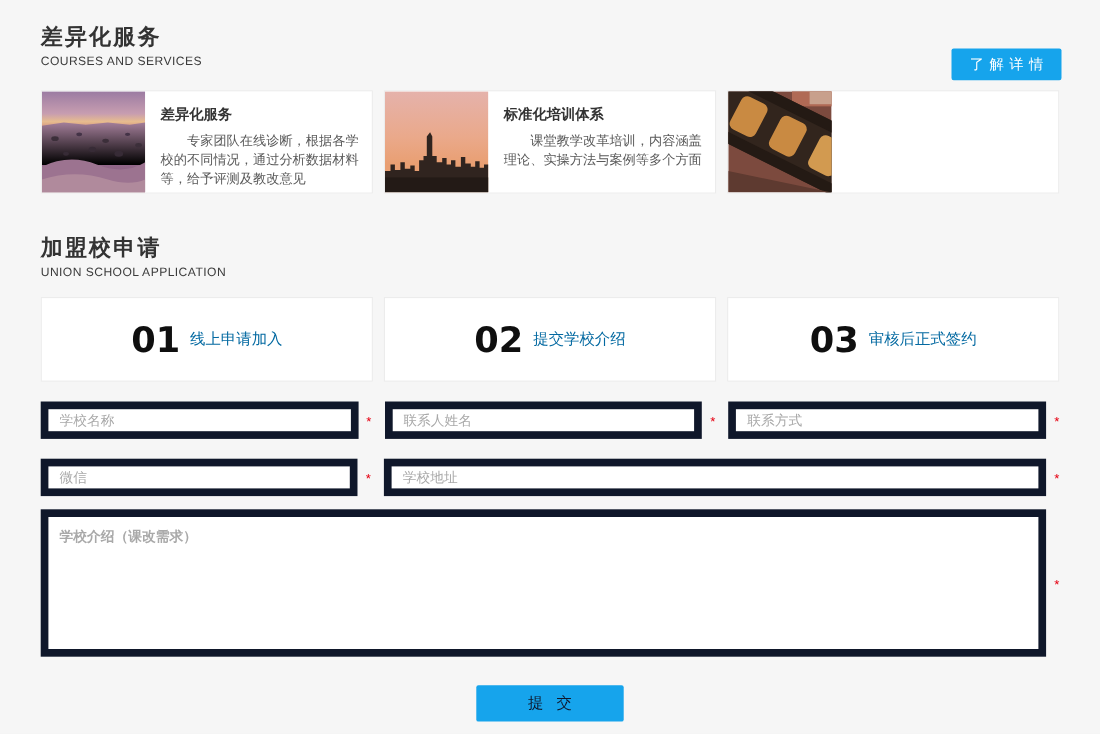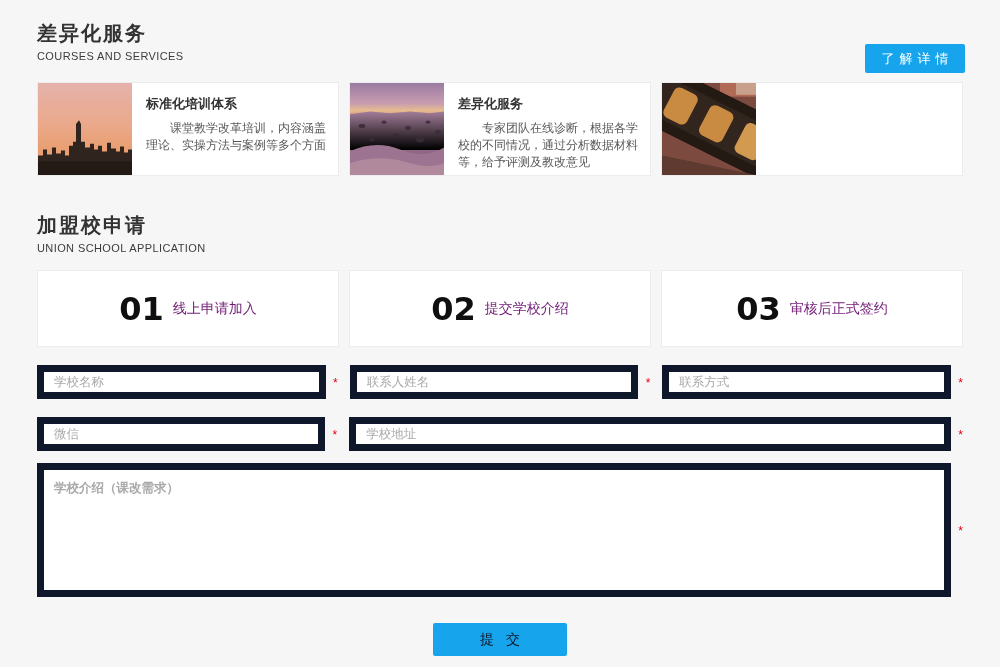--- a/index.html
+++ b/index.html
@@ -43,21 +43,21 @@
 
   
   .app-section { margin-top: 36px; }
   .steps { display: flex; gap: 10px; margin-top: 16px; }
   .step {
     flex: 1; height: 77px; background: #fff;
     border: 1px solid #ececec;
     display: flex; align-items: center; justify-content: center;
   }
   .step-num { font-size: 32px; font-weight: bold; color: #0f0f0f; font-family: "DejaVu Sans", sans-serif; }
-  .step-label { font-size: 14px; color: #701a75; margin-left: 9px; }
+  .step-label { font-size: 14px; color: #0369a1; margin-left: 9px; }
 
   
   .form { margin-top: 11px; }
   .form-row { display: grid; column-gap: 12px; margin-top: 18px; }
   .row-3 { grid-template-columns: 1fr 1fr 1fr; }
   .row-12 { grid-template-columns: 1fr 2.045fr; }
   .row-full { grid-template-columns: 1fr; margin-top: 12px; }
   .field { position: relative; padding-right: 12px; }
   .field input, .field textarea {
     width: 100%; height: 34px;
@@ -87,41 +87,20 @@
 
 <div class="container">
 
   <div class="sec-header">
     <div class="sec-title">差异化服务</div>
     <div class="sec-sub">COURSES AND SERVICES</div>
     <button class="detail-btn">了解详情</button>
   </div>
 
   <div class="cards">
-
-    <div class="card">
-      <div class="card-img">
-        <svg viewBox="0 0 94 94" preserveAspectRatio="none">
-          <defs>
-            <linearGradient id="sky1" x1="0" y1="0" x2="0" y2="1">
-              <stop offset="0" stop-color="#e5b2ab"></stop>
-              <stop offset="0.45" stop-color="#eaa98b"></stop>
-              <stop offset="0.72" stop-color="#e99f72"></stop>
-            </linearGradient>
-          </defs>
-          <rect width="94" height="94" fill="url(#sky1)"></rect>
-          <path d="M0,94 L0,74 L5,74 L5,68 L9,68 L9,73 L14,73 L14,66 L18,66 L18,72 L23,72 L23,69 L27,69 L27,74 L31,74 L31,64 L35,64 L35,60 L38,60 L38,42 L41,38 L43,42 L43,60 L47,60 L47,66 L52,66 L52,62 L56,62 L56,68 L60,68 L60,64 L64,64 L64,70 L69,70 L69,61 L73,61 L73,67 L78,67 L78,70 L82,70 L82,65 L86,65 L86,71 L90,71 L90,68 L94,68 L94,94 Z" fill="#30241f"></path>
-          <rect y="80" width="94" height="14" fill="#231a16"></rect>
-        </svg>
-      </div>
-      <div class="card-body">
-        <div class="card-title">标准化培训体系</div>
-        <div class="card-desc">课堂教学改革培训，内容涵盖理论、实操方法与案例等多个方面</div>
-      </div>
-    </div>
 
     <div class="card">
       <div class="card-img">
         <svg viewBox="0 0 94 94" preserveAspectRatio="none">
           <defs>
             <linearGradient id="sky2" x1="0" y1="0" x2="0" y2="1">
               <stop offset="0" stop-color="#9b7ba2"></stop>
               <stop offset="0.22" stop-color="#c79db0"></stop>
               <stop offset="0.3" stop-color="#e7bc8e"></stop>
               <stop offset="0.34" stop-color="#d89f85"></stop>
@@ -149,20 +128,41 @@
       </div>
       <div class="card-body">
         <div class="card-title">差异化服务</div>
         <div class="card-desc">专家团队在线诊断，根据各学校的不同情况，通过分析数据材料等，给予评测及教改意见</div>
       </div>
     </div>
 
     <div class="card">
       <div class="card-img">
         <svg viewBox="0 0 94 94" preserveAspectRatio="none">
+          <defs>
+            <linearGradient id="sky1" x1="0" y1="0" x2="0" y2="1">
+              <stop offset="0" stop-color="#e5b2ab"></stop>
+              <stop offset="0.45" stop-color="#eaa98b"></stop>
+              <stop offset="0.72" stop-color="#e99f72"></stop>
+            </linearGradient>
+          </defs>
+          <rect width="94" height="94" fill="url(#sky1)"></rect>
+          <path d="M0,94 L0,74 L5,74 L5,68 L9,68 L9,73 L14,73 L14,66 L18,66 L18,72 L23,72 L23,69 L27,69 L27,74 L31,74 L31,64 L35,64 L35,60 L38,60 L38,42 L41,38 L43,42 L43,60 L47,60 L47,66 L52,66 L52,62 L56,62 L56,68 L60,68 L60,64 L64,64 L64,70 L69,70 L69,61 L73,61 L73,67 L78,67 L78,70 L82,70 L82,65 L86,65 L86,71 L90,71 L90,68 L94,68 L94,94 Z" fill="#30241f"></path>
+          <rect y="80" width="94" height="14" fill="#231a16"></rect>
+        </svg>
+      </div>
+      <div class="card-body">
+        <div class="card-title">标准化培训体系</div>
+        <div class="card-desc">课堂教学改革培训，内容涵盖理论、实操方法与案例等多个方面</div>
+      </div>
+    </div>
+
+    <div class="card">
+      <div class="card-img">
+        <svg viewBox="0 0 94 94" preserveAspectRatio="none">
           <rect width="94" height="94" fill="#7c4a3e"></rect>
           <rect x="58" y="-6" width="40" height="20" fill="#b06a55"></rect>
           <rect x="74" y="-4" width="22" height="16" fill="#c8a08c"></rect>
           <g transform="rotate(27 47 47)">
             <rect x="-30" y="8" width="160" height="62" fill="#32251d"></rect>
             <rect x="-30" y="8" width="160" height="10" fill="#241a14"></rect>
             <rect x="-2" y="22" width="26" height="34" rx="6" fill="#c98a42"></rect>
             <rect x="38" y="22" width="26" height="34" rx="6" fill="#c98a42"></rect>
             <rect x="78" y="22" width="26" height="34" rx="6" fill="#d29a50"></rect>
             <rect x="-30" y="60" width="160" height="10" fill="#241a14"></rect>

